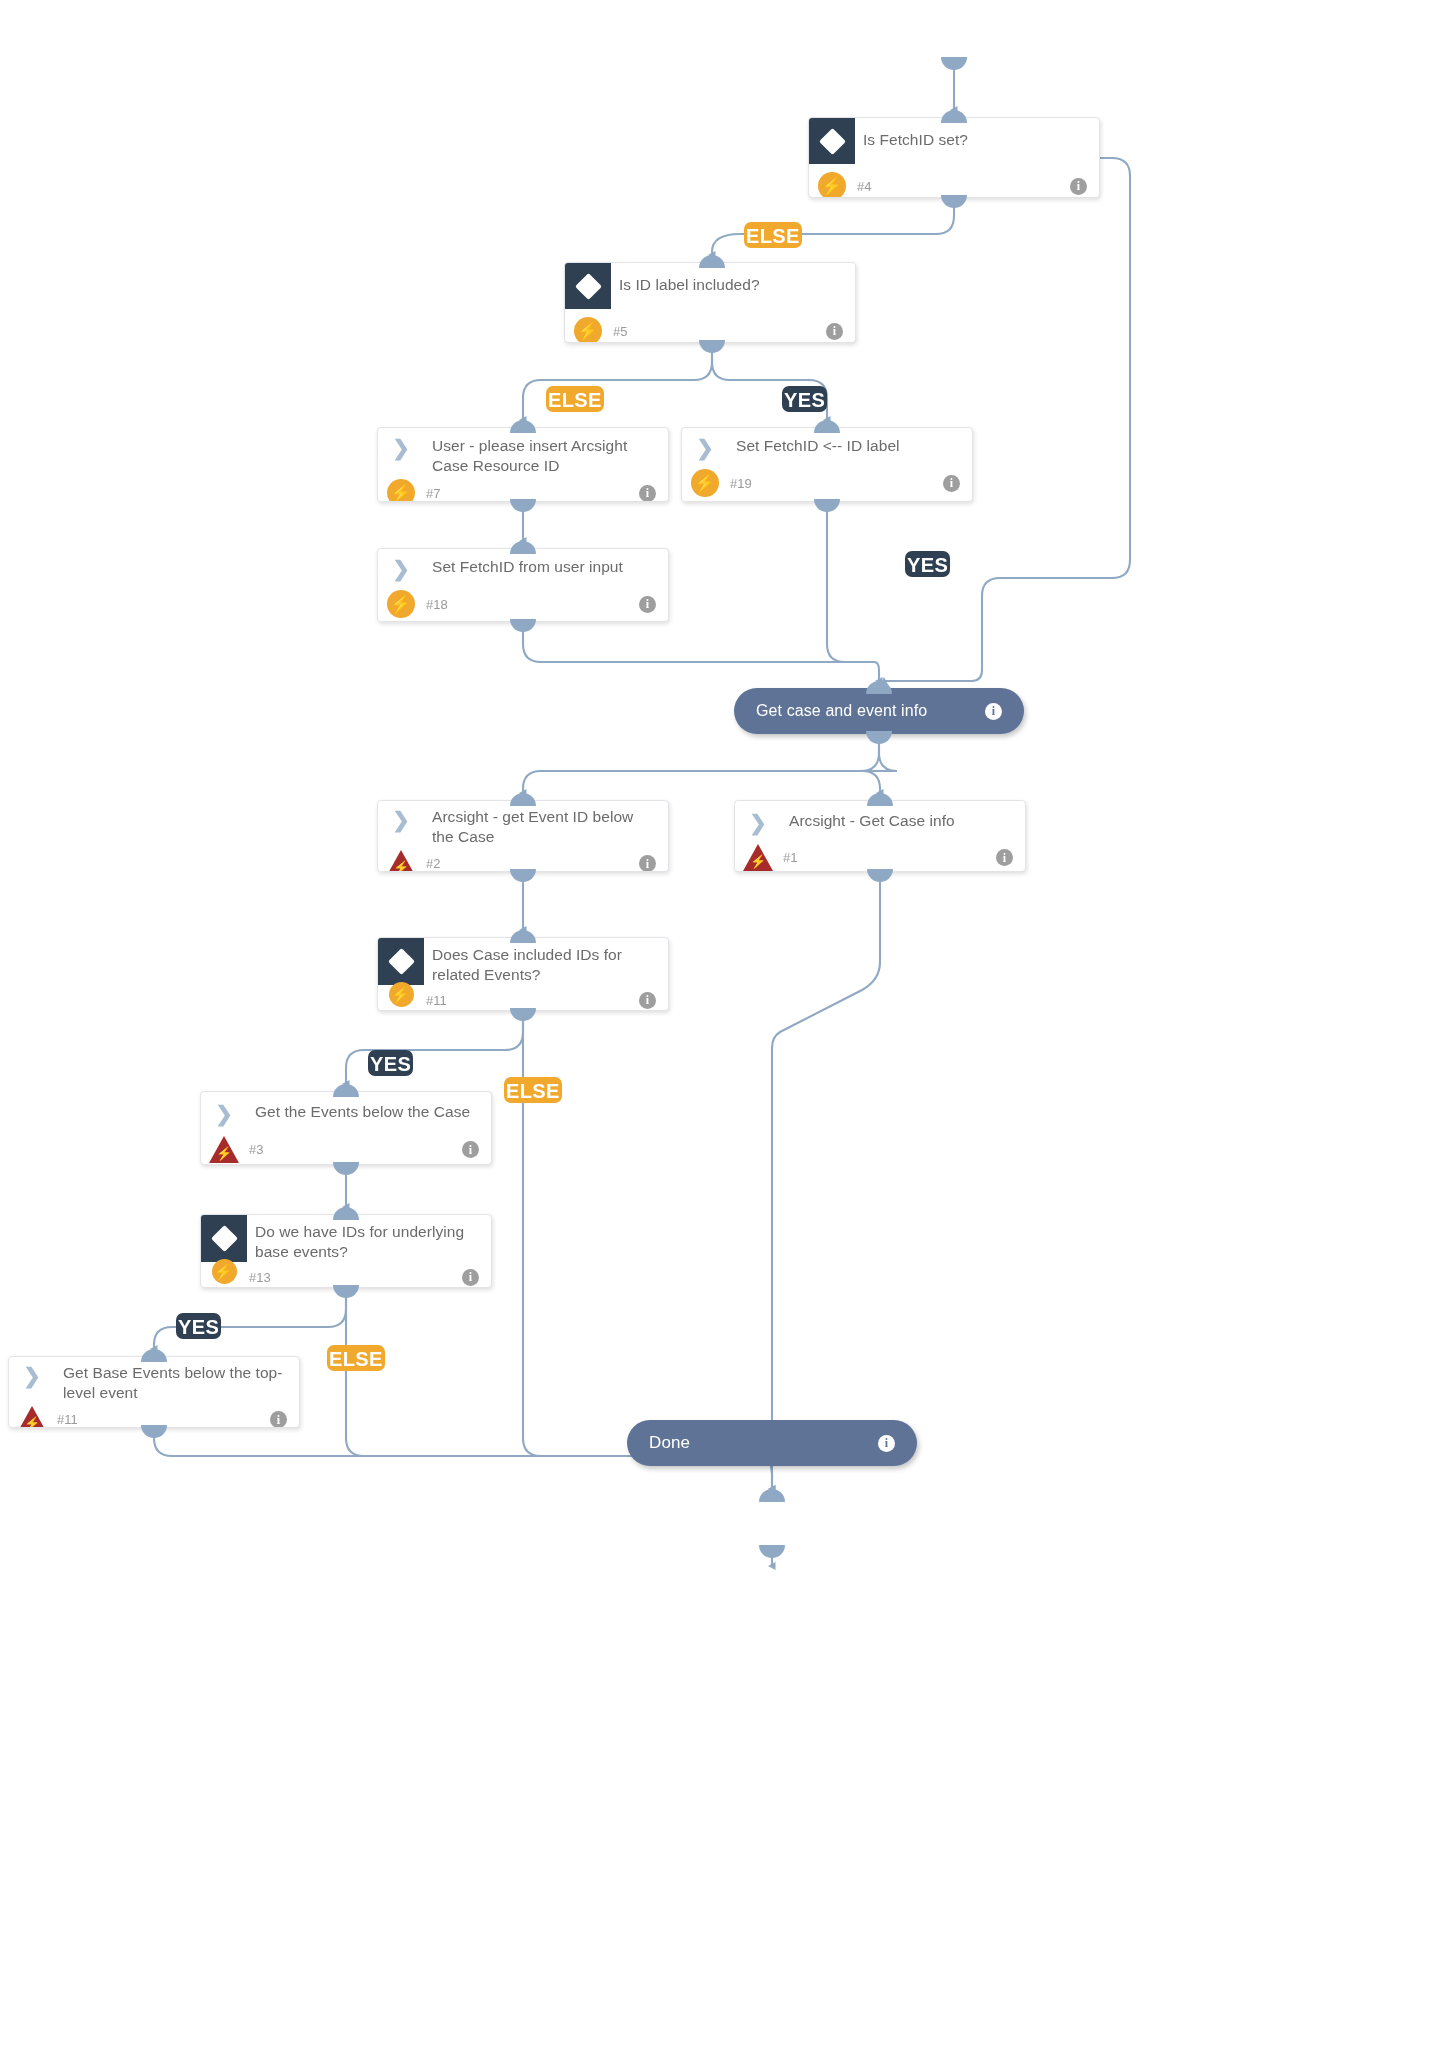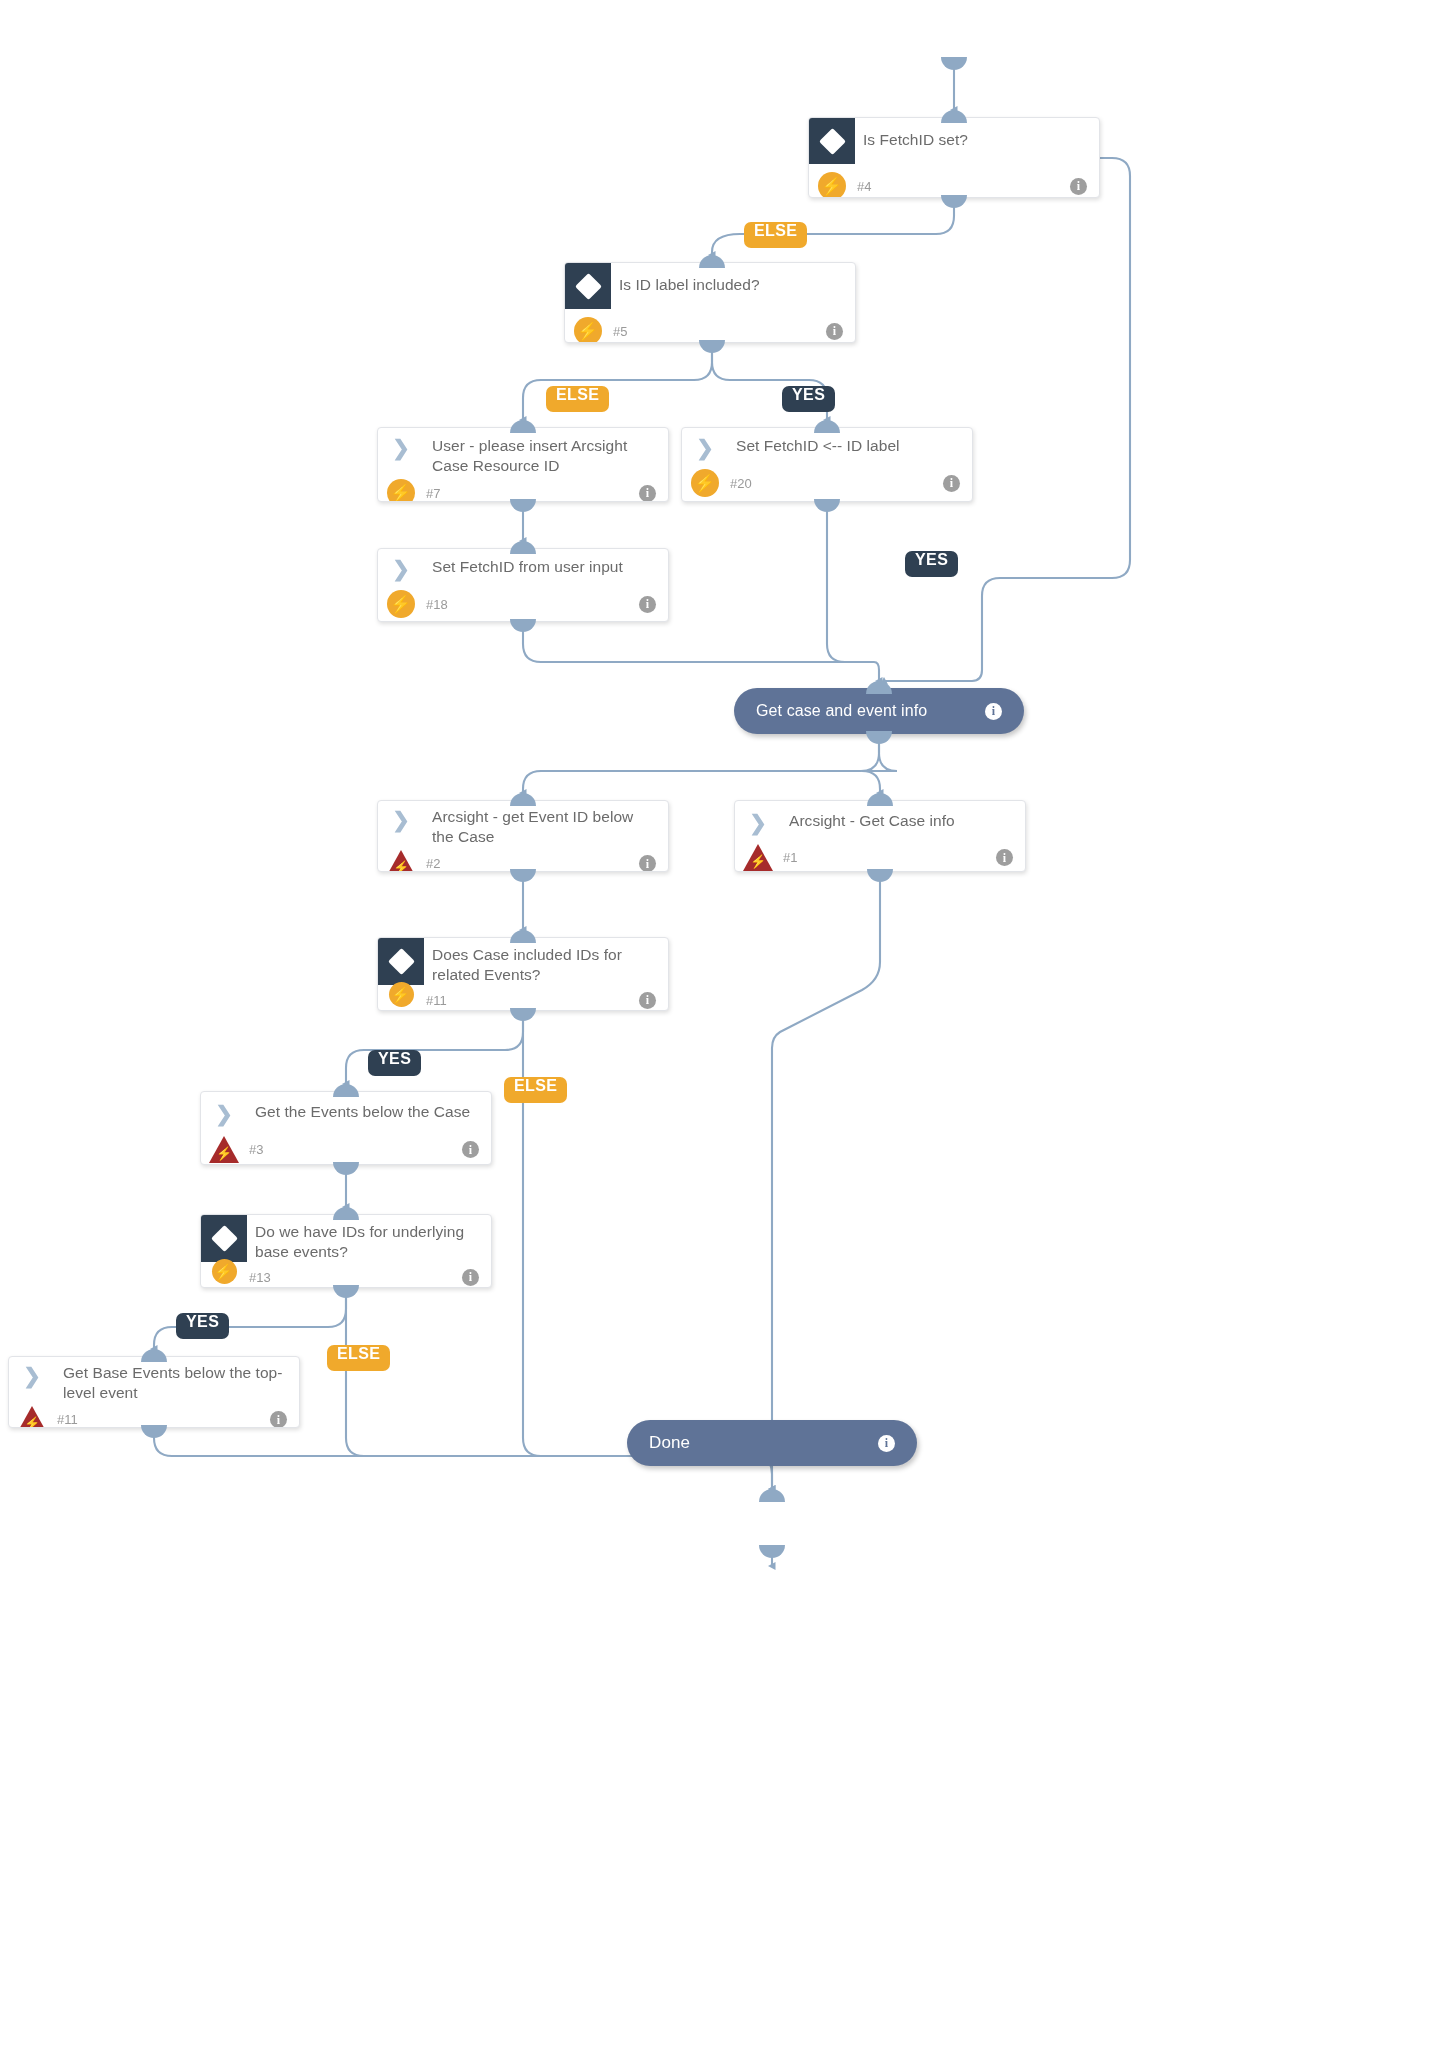--- a/index.html
+++ b/index.html
@@ -161,28 +161,28 @@
     color: #5f7397;
     margin-left: 0;
   }
   .pill-info-wrap { margin-left: auto; display:flex; }
 
   
   .blabel {
     position: absolute;
     border-radius: 7px;
     color: #ffffff;
-    font-size: 16px;
+    font-size: 20px;
     font-weight: bold;
     letter-spacing: 0.4px;
     display: flex;
-    align-items: flex-start;
+    align-items: flex-end;
     justify-content: center;
     height: 26px;
-    padding: 0 10px;
+    padding: 0 2px;
     z-index: 8;
   }
   .blabel.yes { background: #2f4052; }
   .blabel.els { background: #f0a92c; }
 
   
   .port {
     position: absolute;
     width: 26px; height: 13px;
     background: #8fa9c4;
@@ -337,21 +337,21 @@
     <div class="card-top" style="min-height:38px;">
       <div class="badge task" style="min-height:38px;">
           <span class="chevron">❯</span>
         </div>
       <div class="card-title" style="padding-top:8px;">Set FetchID &lt;-- ID label</div>
     </div>
     <div class="card-bot" style="height:34px;">
       <div class="statusicon">
           <div class="bolt-circle">⚡</div>
         </div>
-      <div class="card-num">#20</div>
+      <div class="card-num">#19</div>
       <div class="info-i">i</div>
     </div>
   </div>
 
   <div class="card" style="left:377px; top:548px; width:292px; height:74px;">
     <div class="card-top" style="min-height:38px;">
       <div class="badge task" style="min-height:38px;">
           <span class="chevron">❯</span>
         </div>
       <div class="card-title" style="padding-top:8px;">Set FetchID from user input</div>

